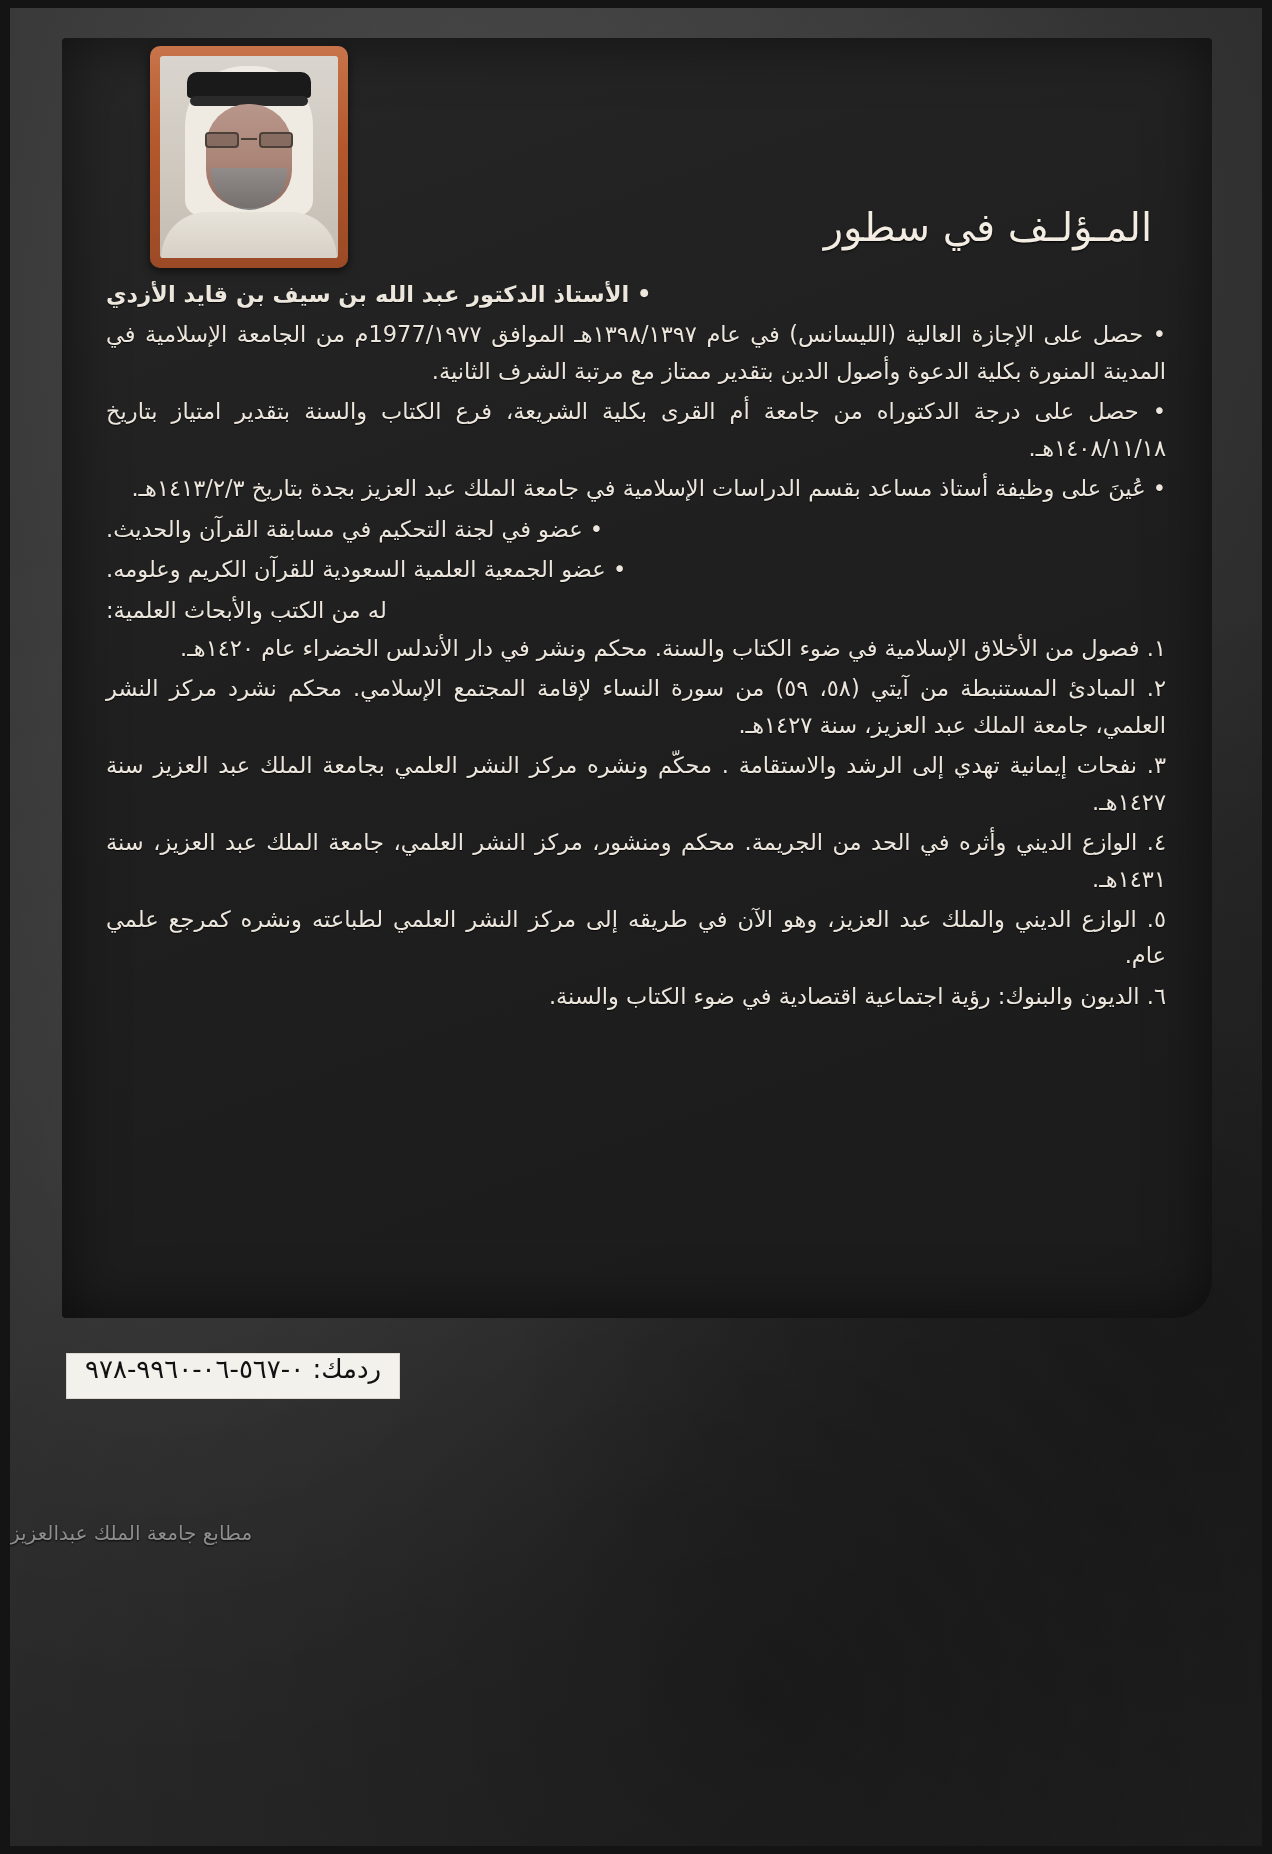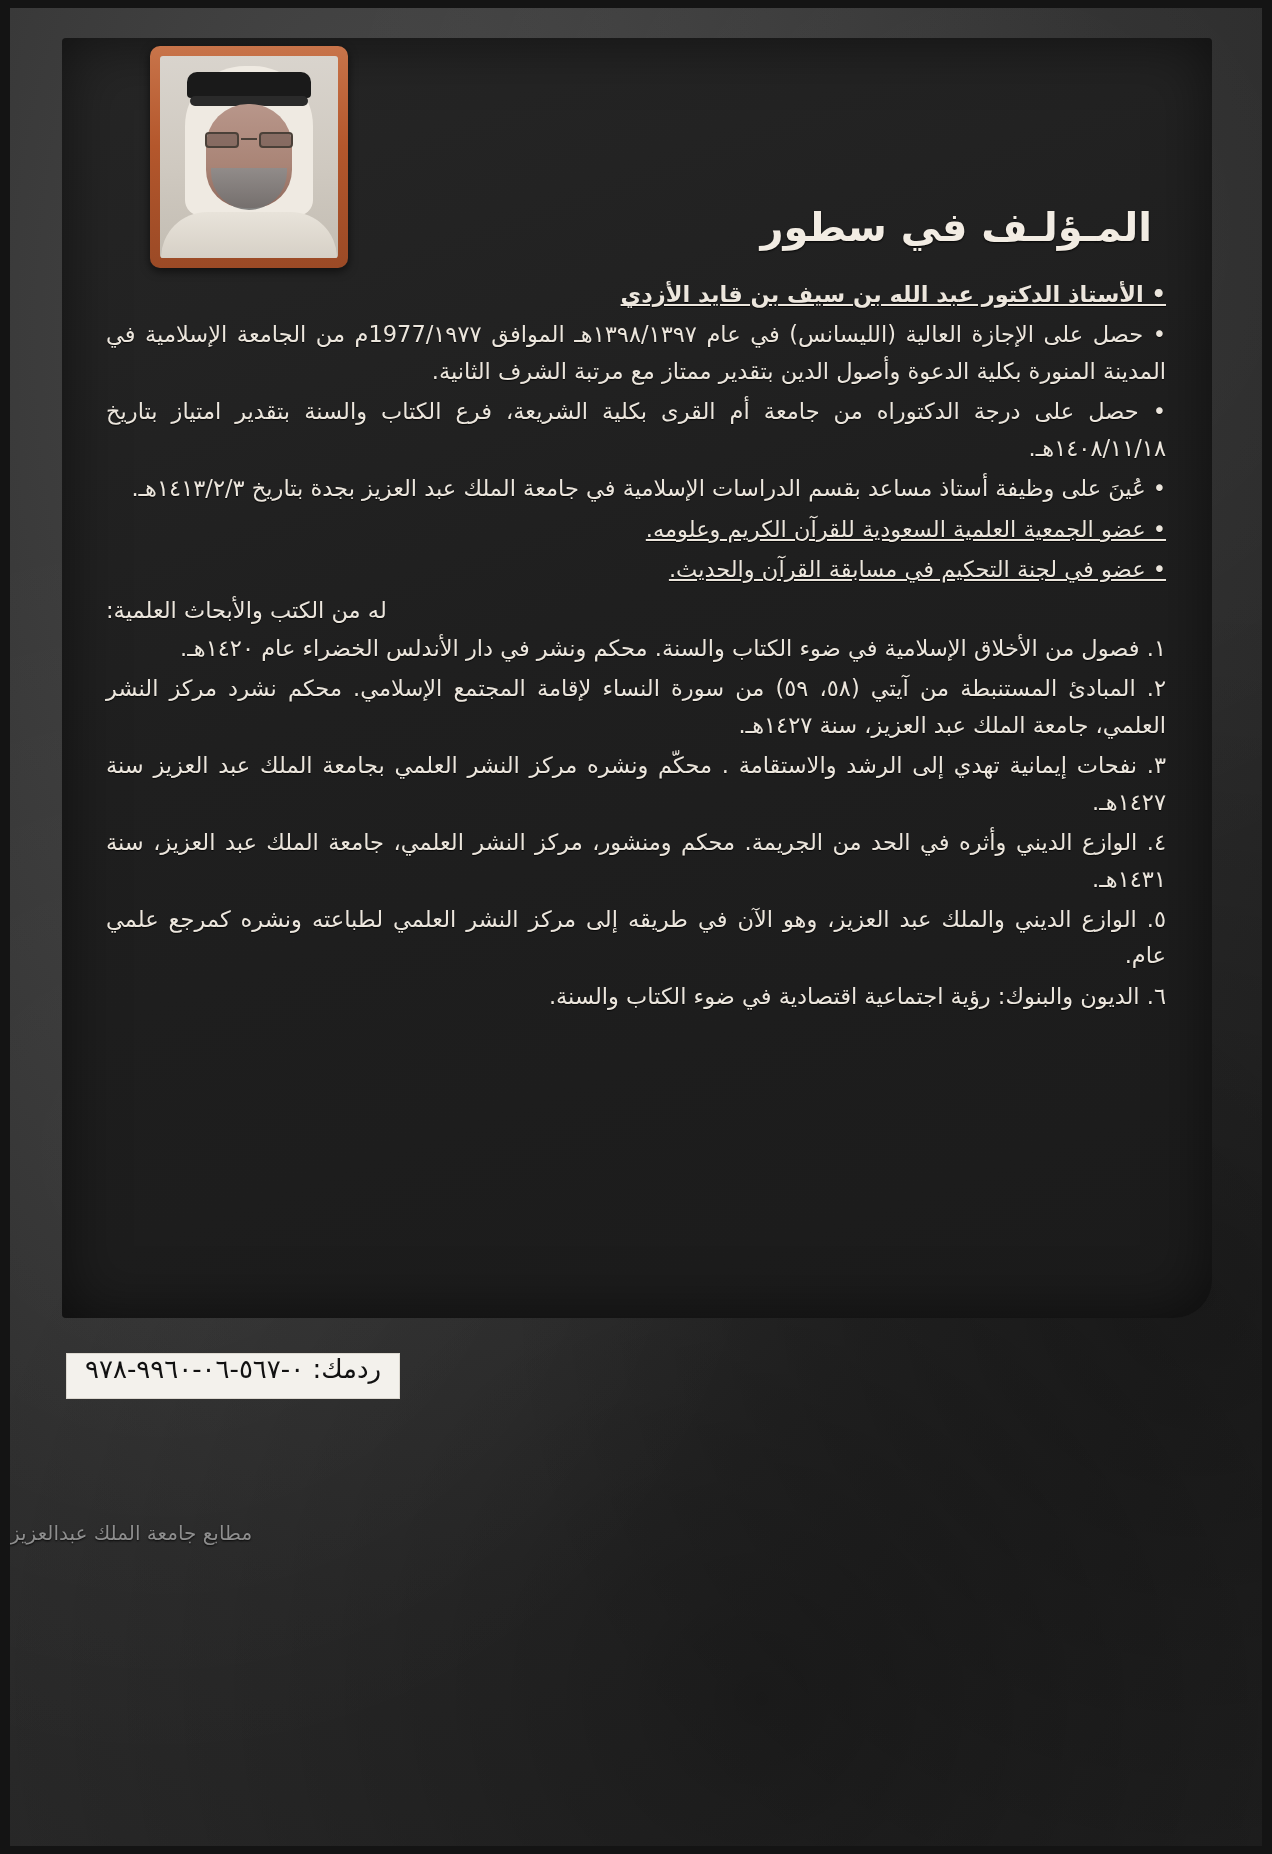--- a/index.html
+++ b/index.html
@@ -165,21 +165,21 @@
     background: linear-gradient(180deg, #e8e3da 0%, #d6d0c6 100%);
     border-radius: 70px 70px 0 0;
   }
 
   
   #heading {
     position: absolute;
     right: 110px;
     top: 196px;
     font-size: 40px;
-    font-weight: bold;
+    font-weight: normal;
     color: #f2ece3;
     letter-spacing: 1px;
     text-shadow: 0 1px 2px rgba(0,0,0,0.9);
     white-space: nowrap;
     z-index: 6;
   }
 
   
   #content {
     position: absolute;
@@ -189,21 +189,21 @@
     color: #ece6dd;
     font-size: 22.5px;
     line-height: 1.62;
     text-align: right;
     z-index: 6;
     text-shadow: 0 1px 1px rgba(0,0,0,0.8);
   }
   .bullet-line {
     margin-bottom: 4px;
   }
-  .bullet-line.b1 { text-align: right; text-decoration: underline; }
+  .bullet-line.b1 { text-align: left; }
   .bullet-line.just { text-align: justify; text-align-last: right; }
   .num-line {
     margin-bottom: 4px;
     text-align: justify;
     text-align-last: right;
   }
   .intro-line {
     margin-bottom: 2px;
     text-align: left;
   }
@@ -261,22 +261,22 @@
     </div>
   </div>
 
   <div id="heading">المـؤلـف في سطور</div>
 
   <div id="content">
     <div class="bullet-line b1 b-strong">• الأستاذ الدكتور عبد الله بن سيف بن قايد الأزدي</div>
     <div class="bullet-line just">• حصل على الإجازة العالية (الليسانس) في عام ١٣٩٨/١٣٩٧هـ الموافق 1977/١٩٧٧م من الجامعة الإسلامية في المدينة المنورة بكلية الدعوة وأصول الدين بتقدير ممتاز مع مرتبة الشرف الثانية.</div>
     <div class="bullet-line just">• حصل على درجة الدكتوراه من جامعة أم القرى بكلية الشريعة، فرع الكتاب والسنة بتقدير امتياز بتاريخ ١٤٠٨/١١/١٨هـ.</div>
     <div class="bullet-line just">• عُينَ على وظيفة أستاذ مساعد بقسم الدراسات الإسلامية في جامعة الملك عبد العزيز بجدة بتاريخ ١٤١٣/٢/٣هـ.</div>
+    <div class="bullet-line b1">• عضو في لجنة التحكيم في مسابقة القرآن والحديث.</div>
     <div class="bullet-line b1">• عضو الجمعية العلمية السعودية للقرآن الكريم وعلومه.</div>
-    <div class="bullet-line b1">• عضو في لجنة التحكيم في مسابقة القرآن والحديث.</div>
 
     <div class="intro-line">له من الكتب والأبحاث العلمية:</div>
 
     <div class="num-line">١. فصول من الأخلاق الإسلامية في ضوء الكتاب والسنة. محكم ونشر في دار الأندلس الخضراء عام ١٤٢٠هـ.</div>
     <div class="num-line">٢. المبادئ المستنبطة من آيتي (٥٨، ٥٩) من سورة النساء لإقامة المجتمع الإسلامي. محكم نشرد مركز النشر العلمي، جامعة الملك عبد العزيز، سنة ١٤٢٧هـ.</div>
     <div class="num-line">٣. نفحات إيمانية تهدي إلى الرشد والاستقامة . محكّم ونشره مركز النشر العلمي بجامعة الملك عبد العزيز سنة ١٤٢٧هـ.</div>
     <div class="num-line">٤. الوازع الديني وأثره في الحد من الجريمة. محكم ومنشور، مركز النشر العلمي، جامعة الملك عبد العزيز، سنة ١٤٣١هـ.</div>
     <div class="num-line">٥. الوازع الديني والملك عبد العزيز، وهو الآن في طريقه إلى مركز النشر العلمي لطباعته ونشره كمرجع علمي عام.</div>
     <div class="num-line">٦. الديون والبنوك: رؤية اجتماعية اقتصادية في ضوء الكتاب والسنة.</div>
   </div>

